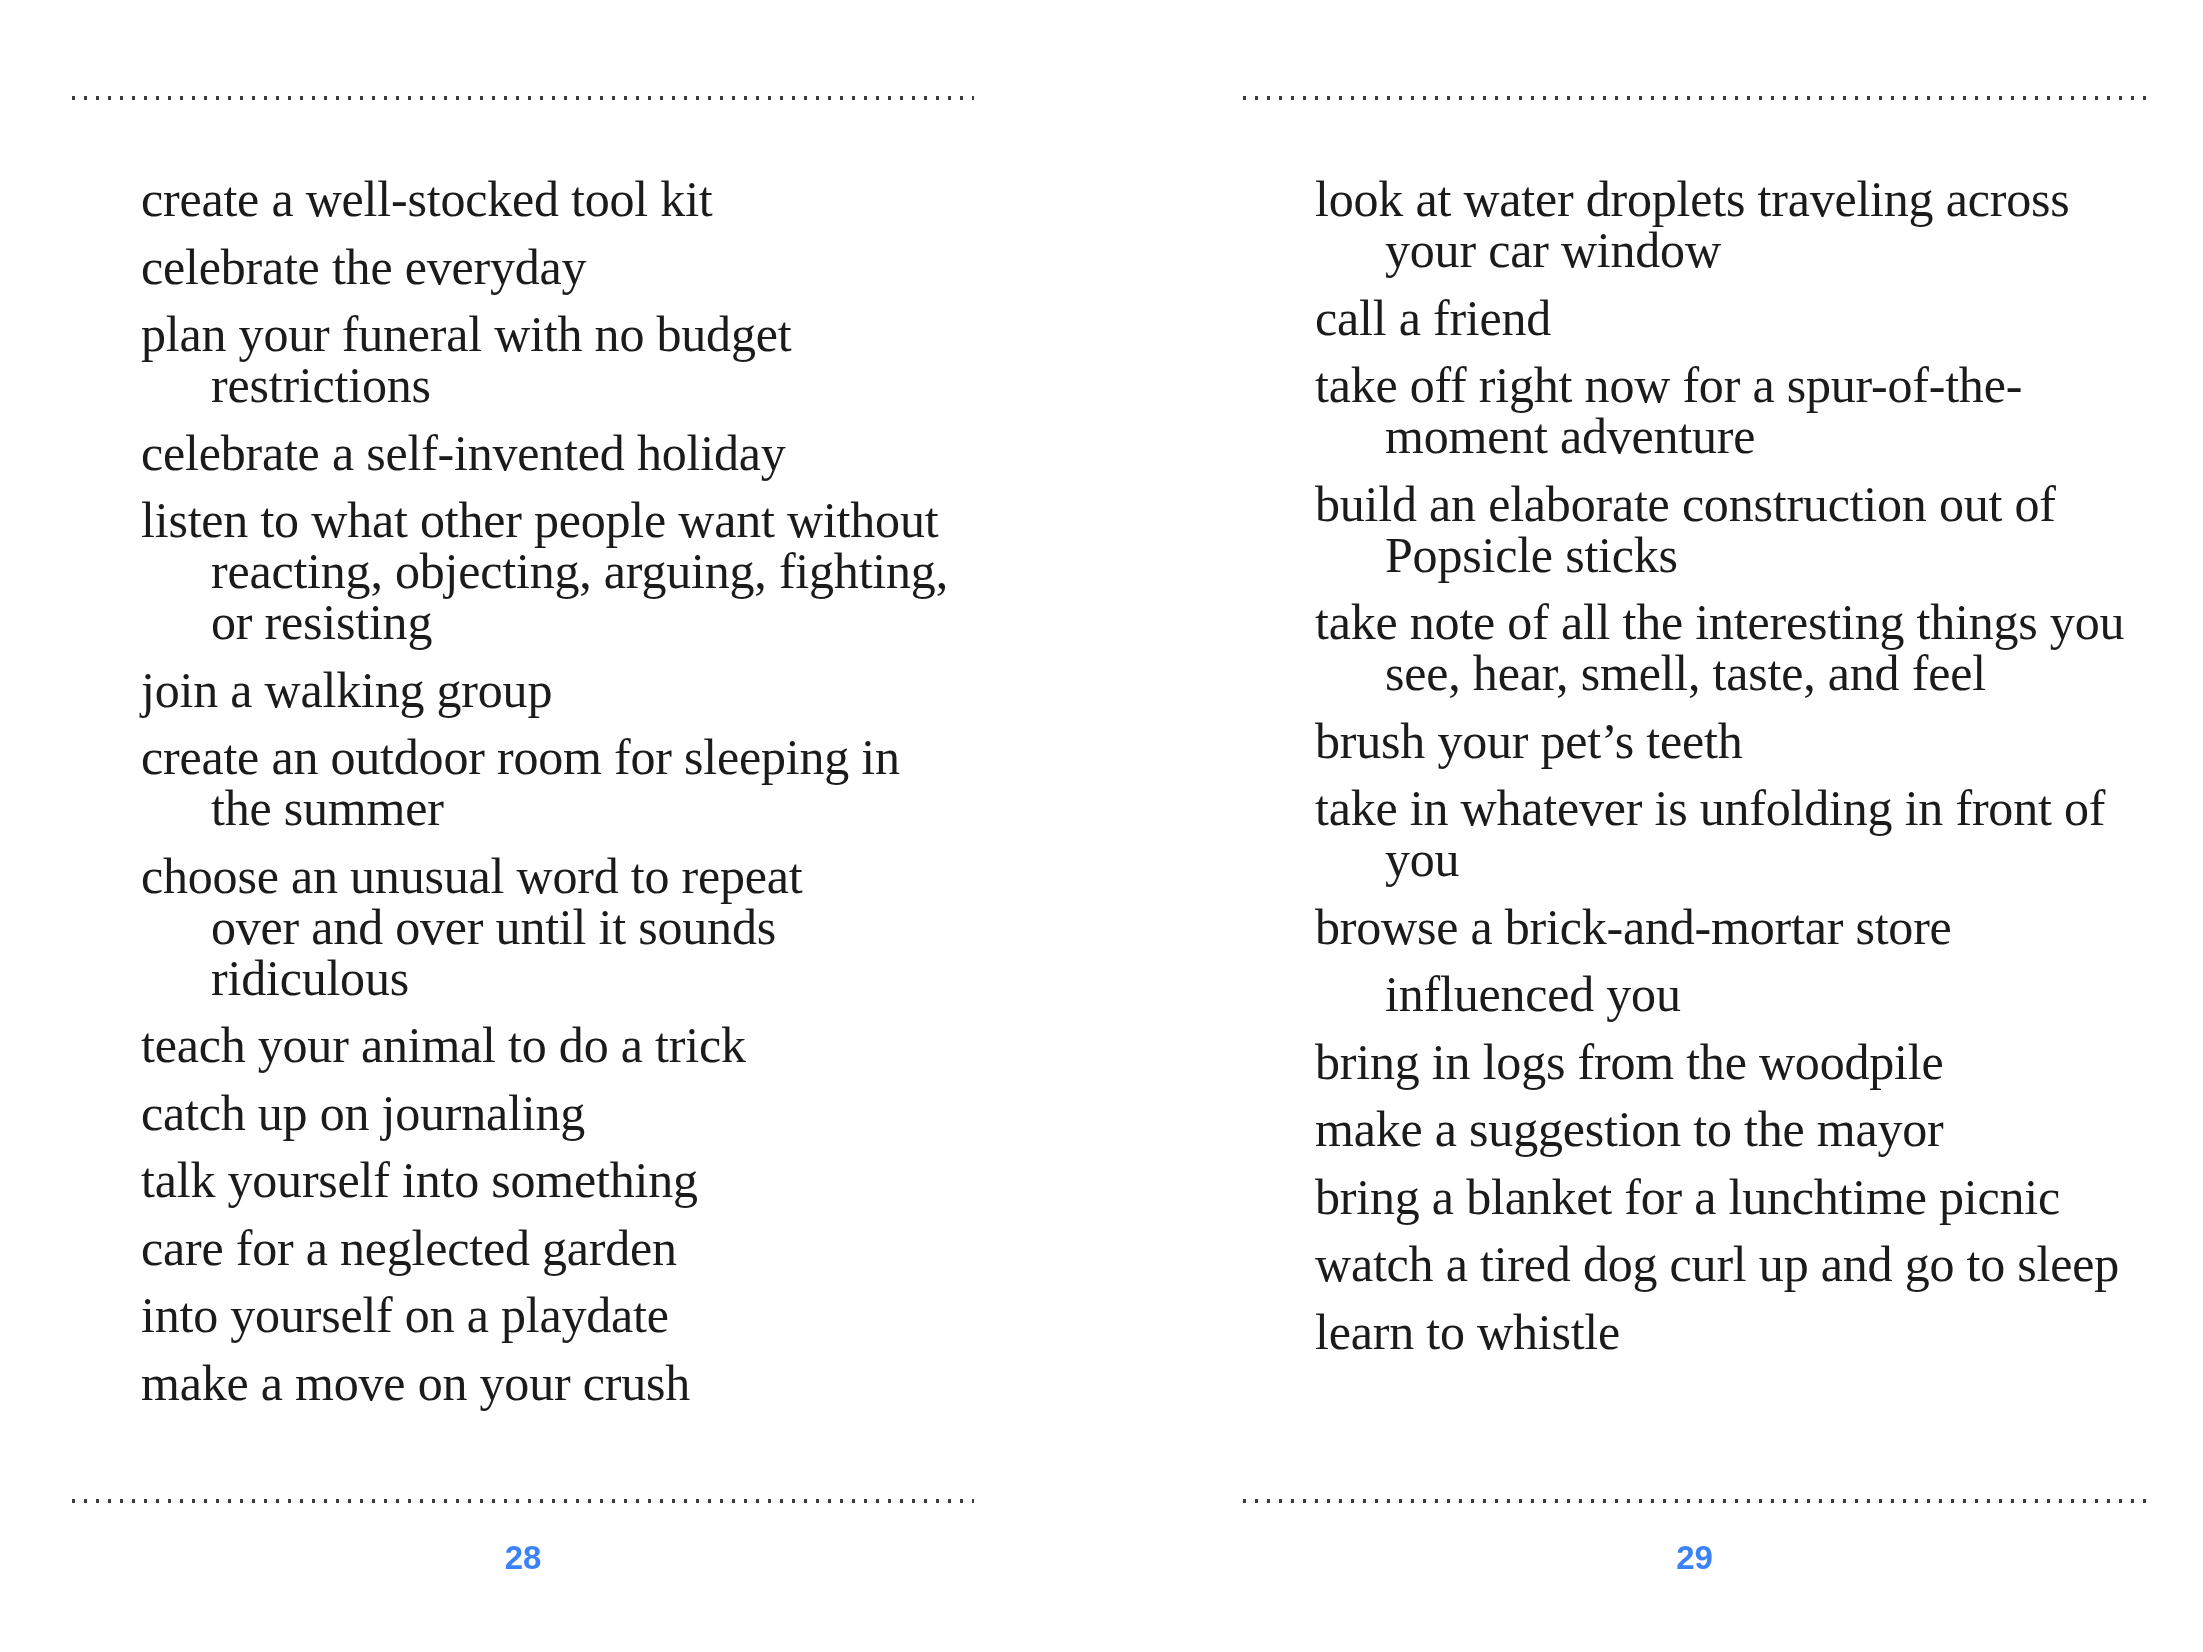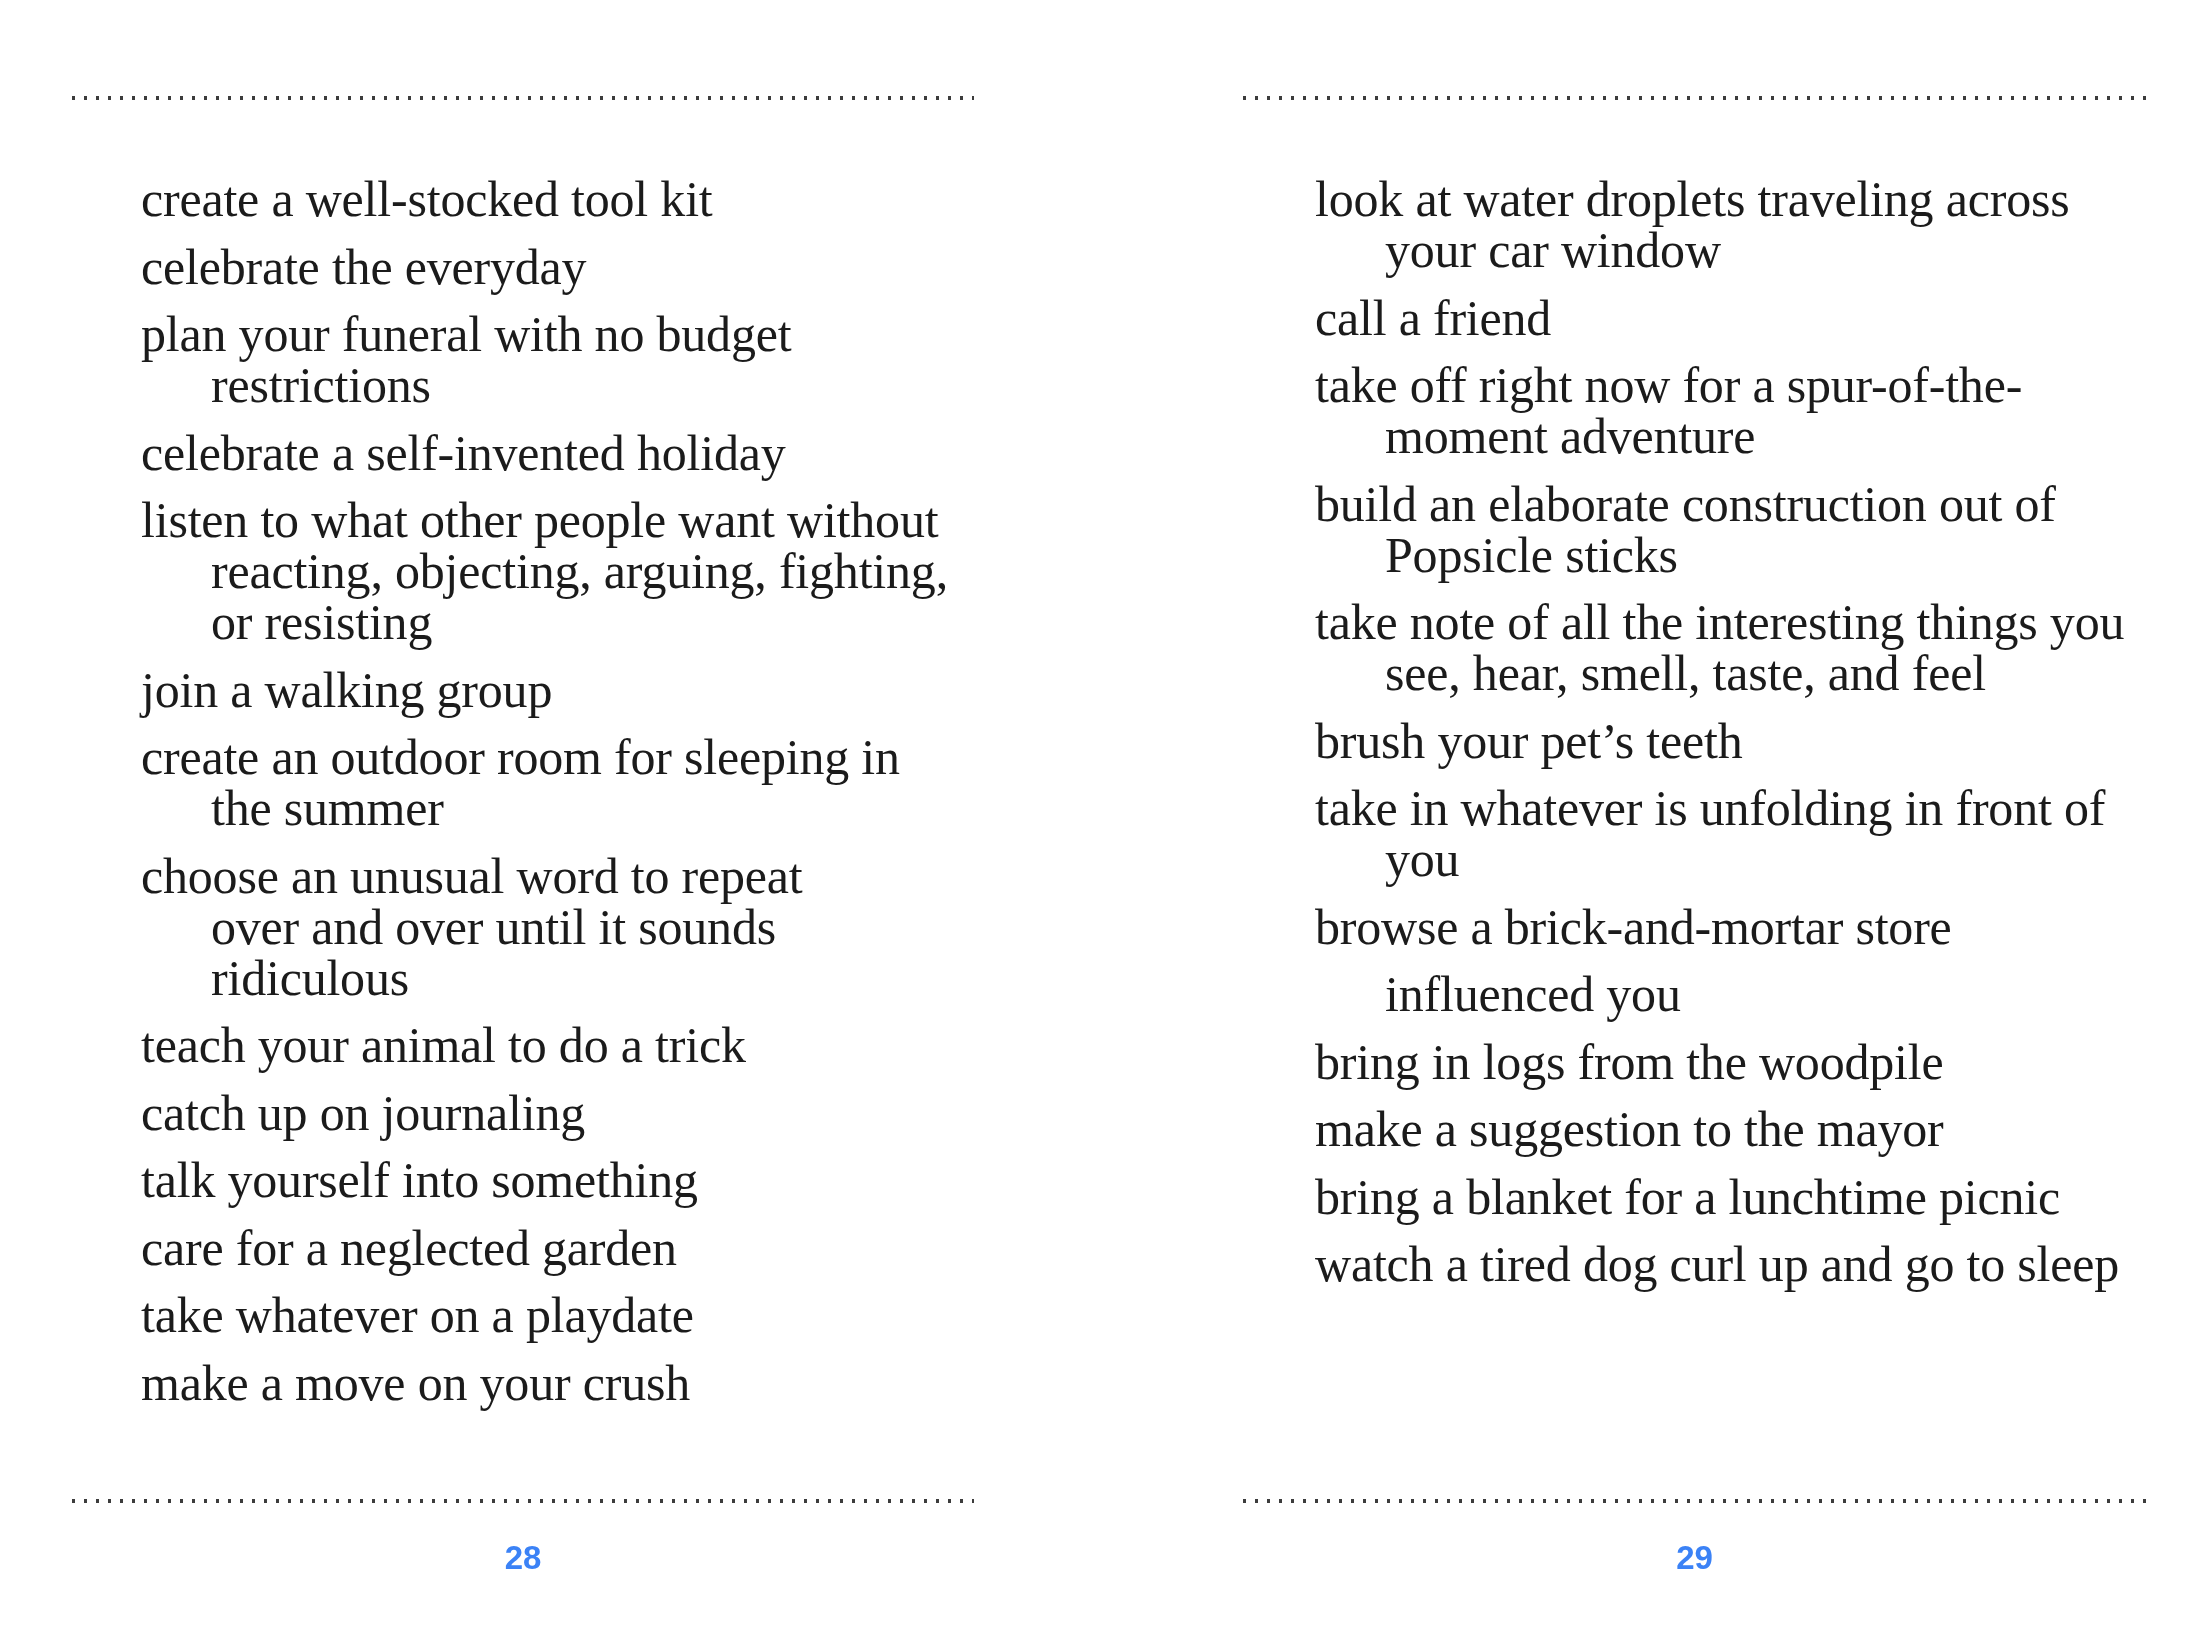--- a/index.html
+++ b/index.html
@@ -111,21 +111,21 @@
         <div class="item">
           <div class="line">catch up on journaling</div>
         </div>
         <div class="item">
           <div class="line">talk yourself into something</div>
         </div>
         <div class="item">
           <div class="line">care for a neglected garden</div>
         </div>
         <div class="item">
-          <div class="line">take whatever on a playdate</div>
+          <div class="line">into yourself on a playdate</div>
         </div>
         <div class="item">
           <div class="line">make a move on your crush</div>
         </div>
       </div>
     <div class="rule bottom"></div>
     <div class="page-number">28</div>
   </section>
 
   <section class="page right">
@@ -168,19 +168,22 @@
         </div>
         <div class="item">
           <div class="line">make a suggestion to the mayor</div>
         </div>
         <div class="item">
           <div class="line">bring a blanket for a lunchtime picnic</div>
         </div>
         <div class="item">
           <div class="line">watch a tired dog curl up and go to sleep</div>
         </div>
+        <div class="item">
+          <div class="line">learn to whistle</div>
+        </div>
       </div>
     <div class="rule bottom"></div>
     <div class="page-number">29</div>
   </section>
 
 </div>
 
 
 </body></html>

